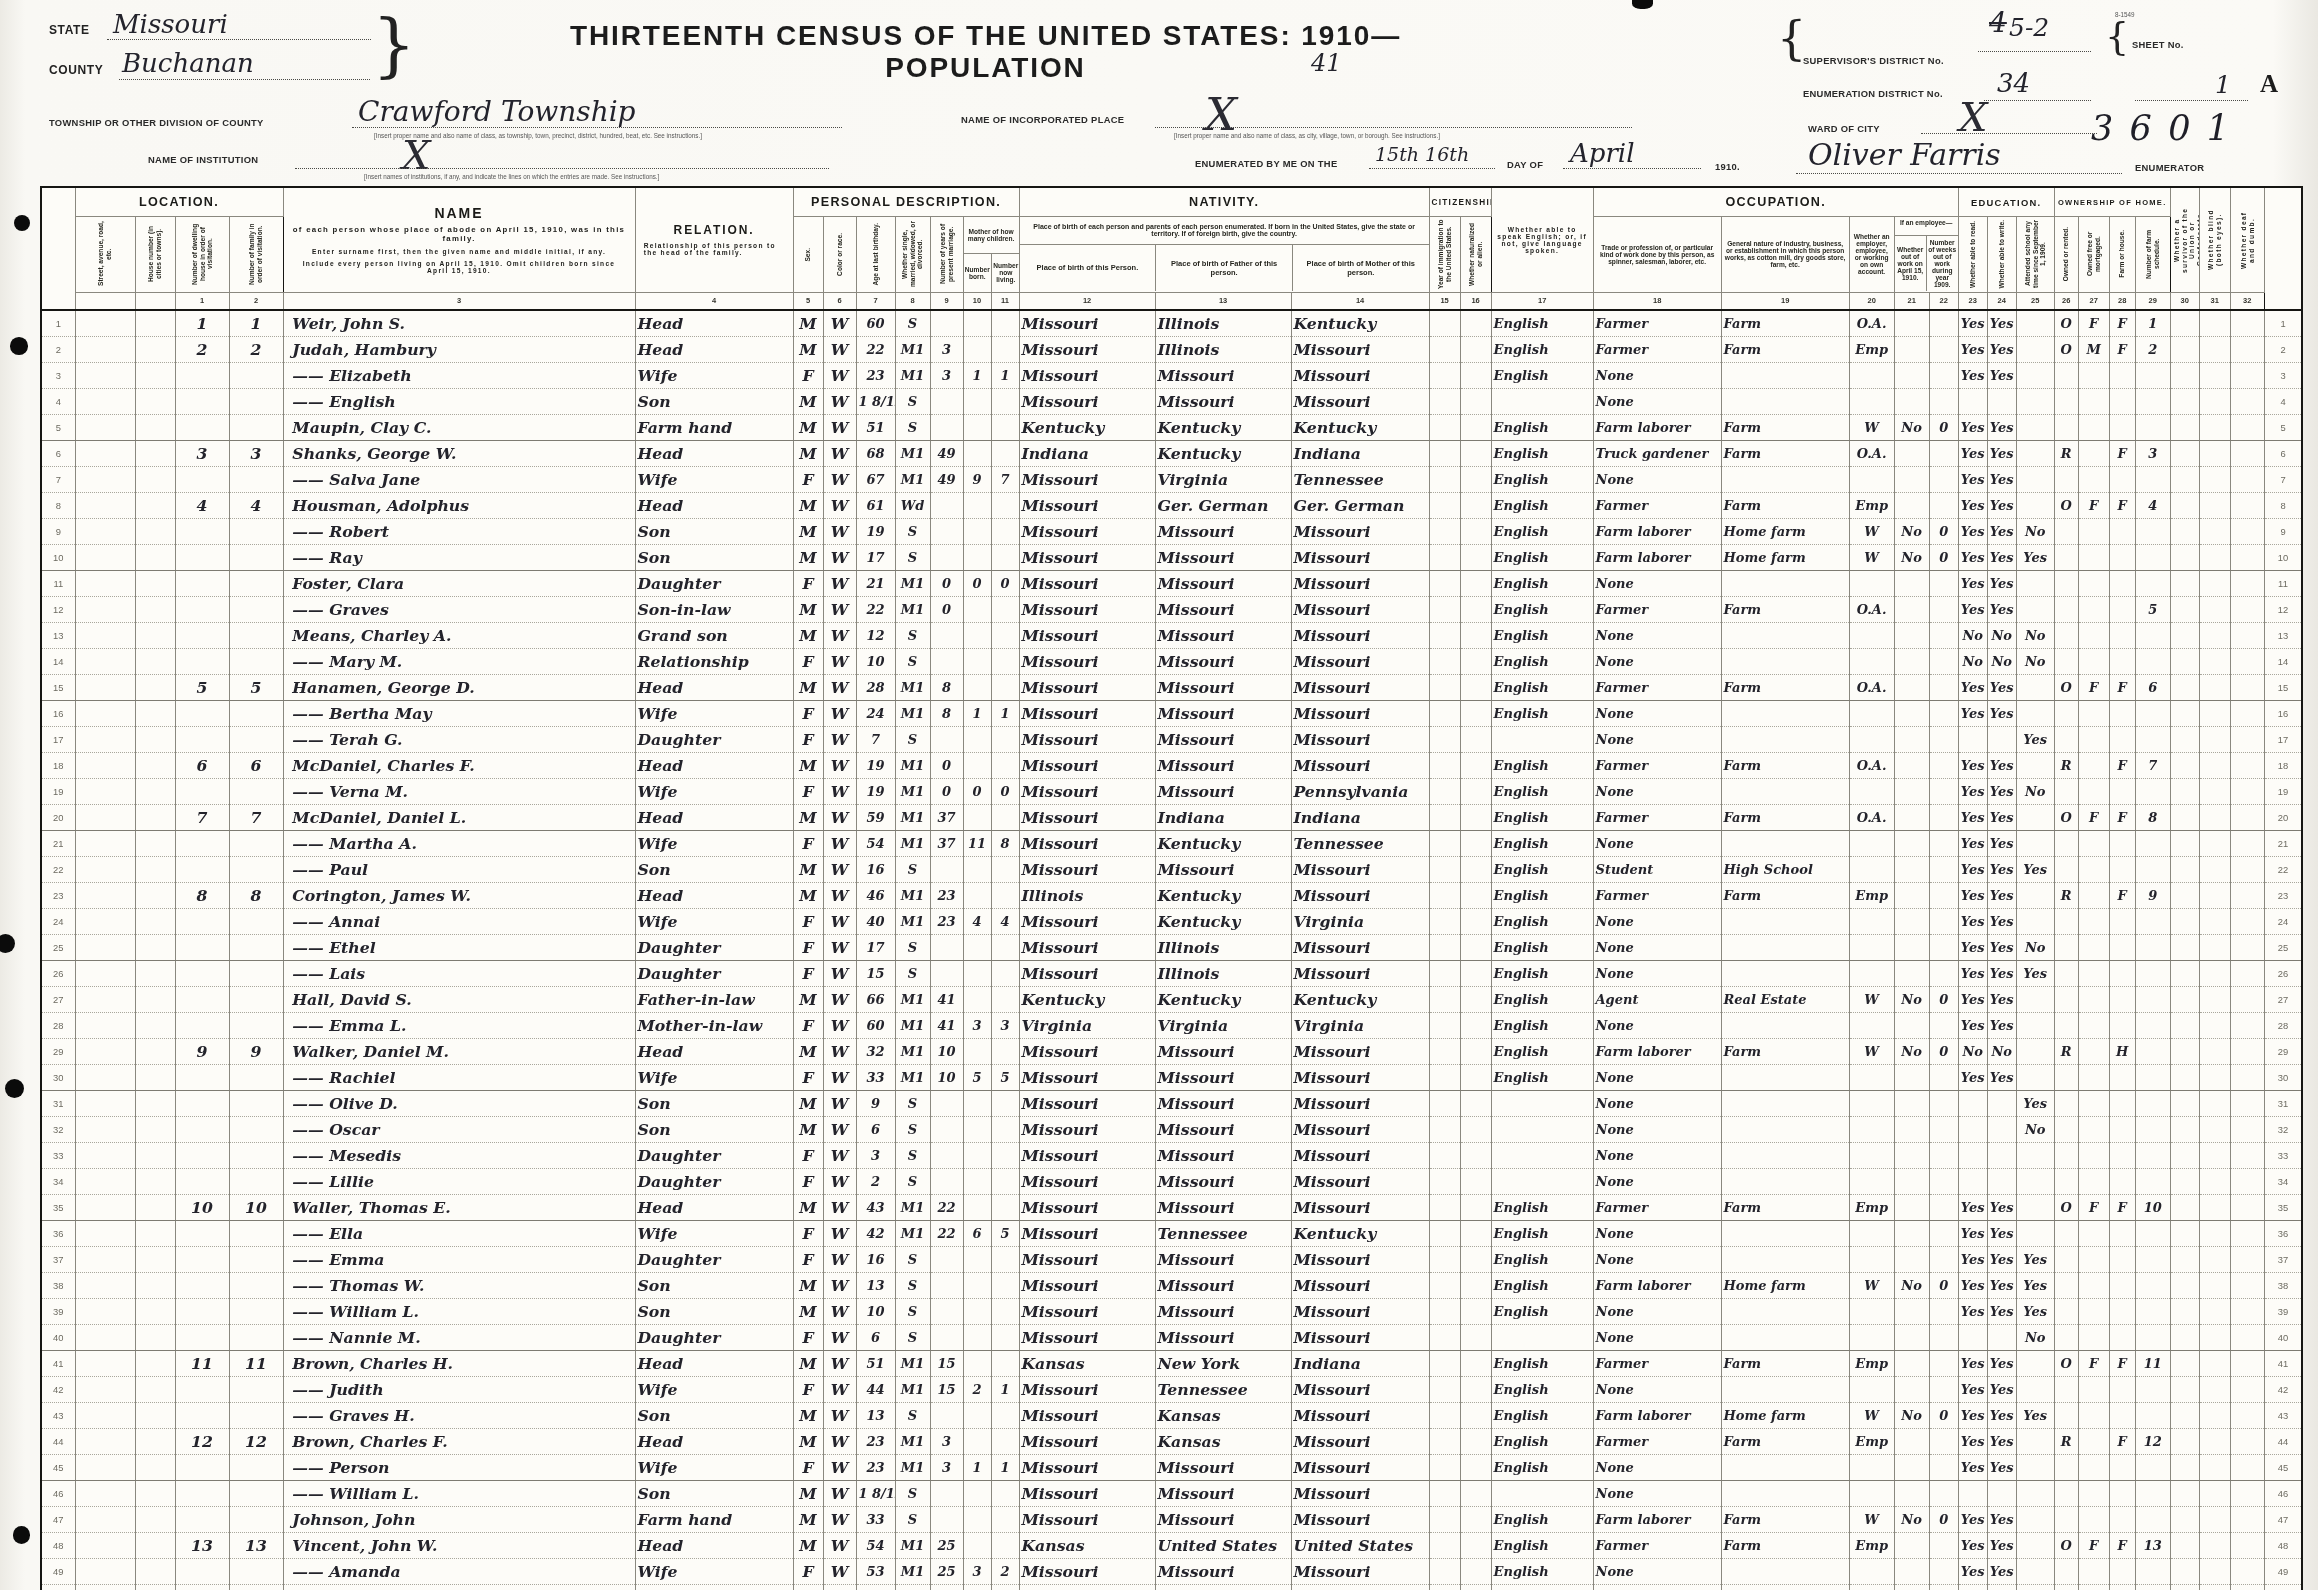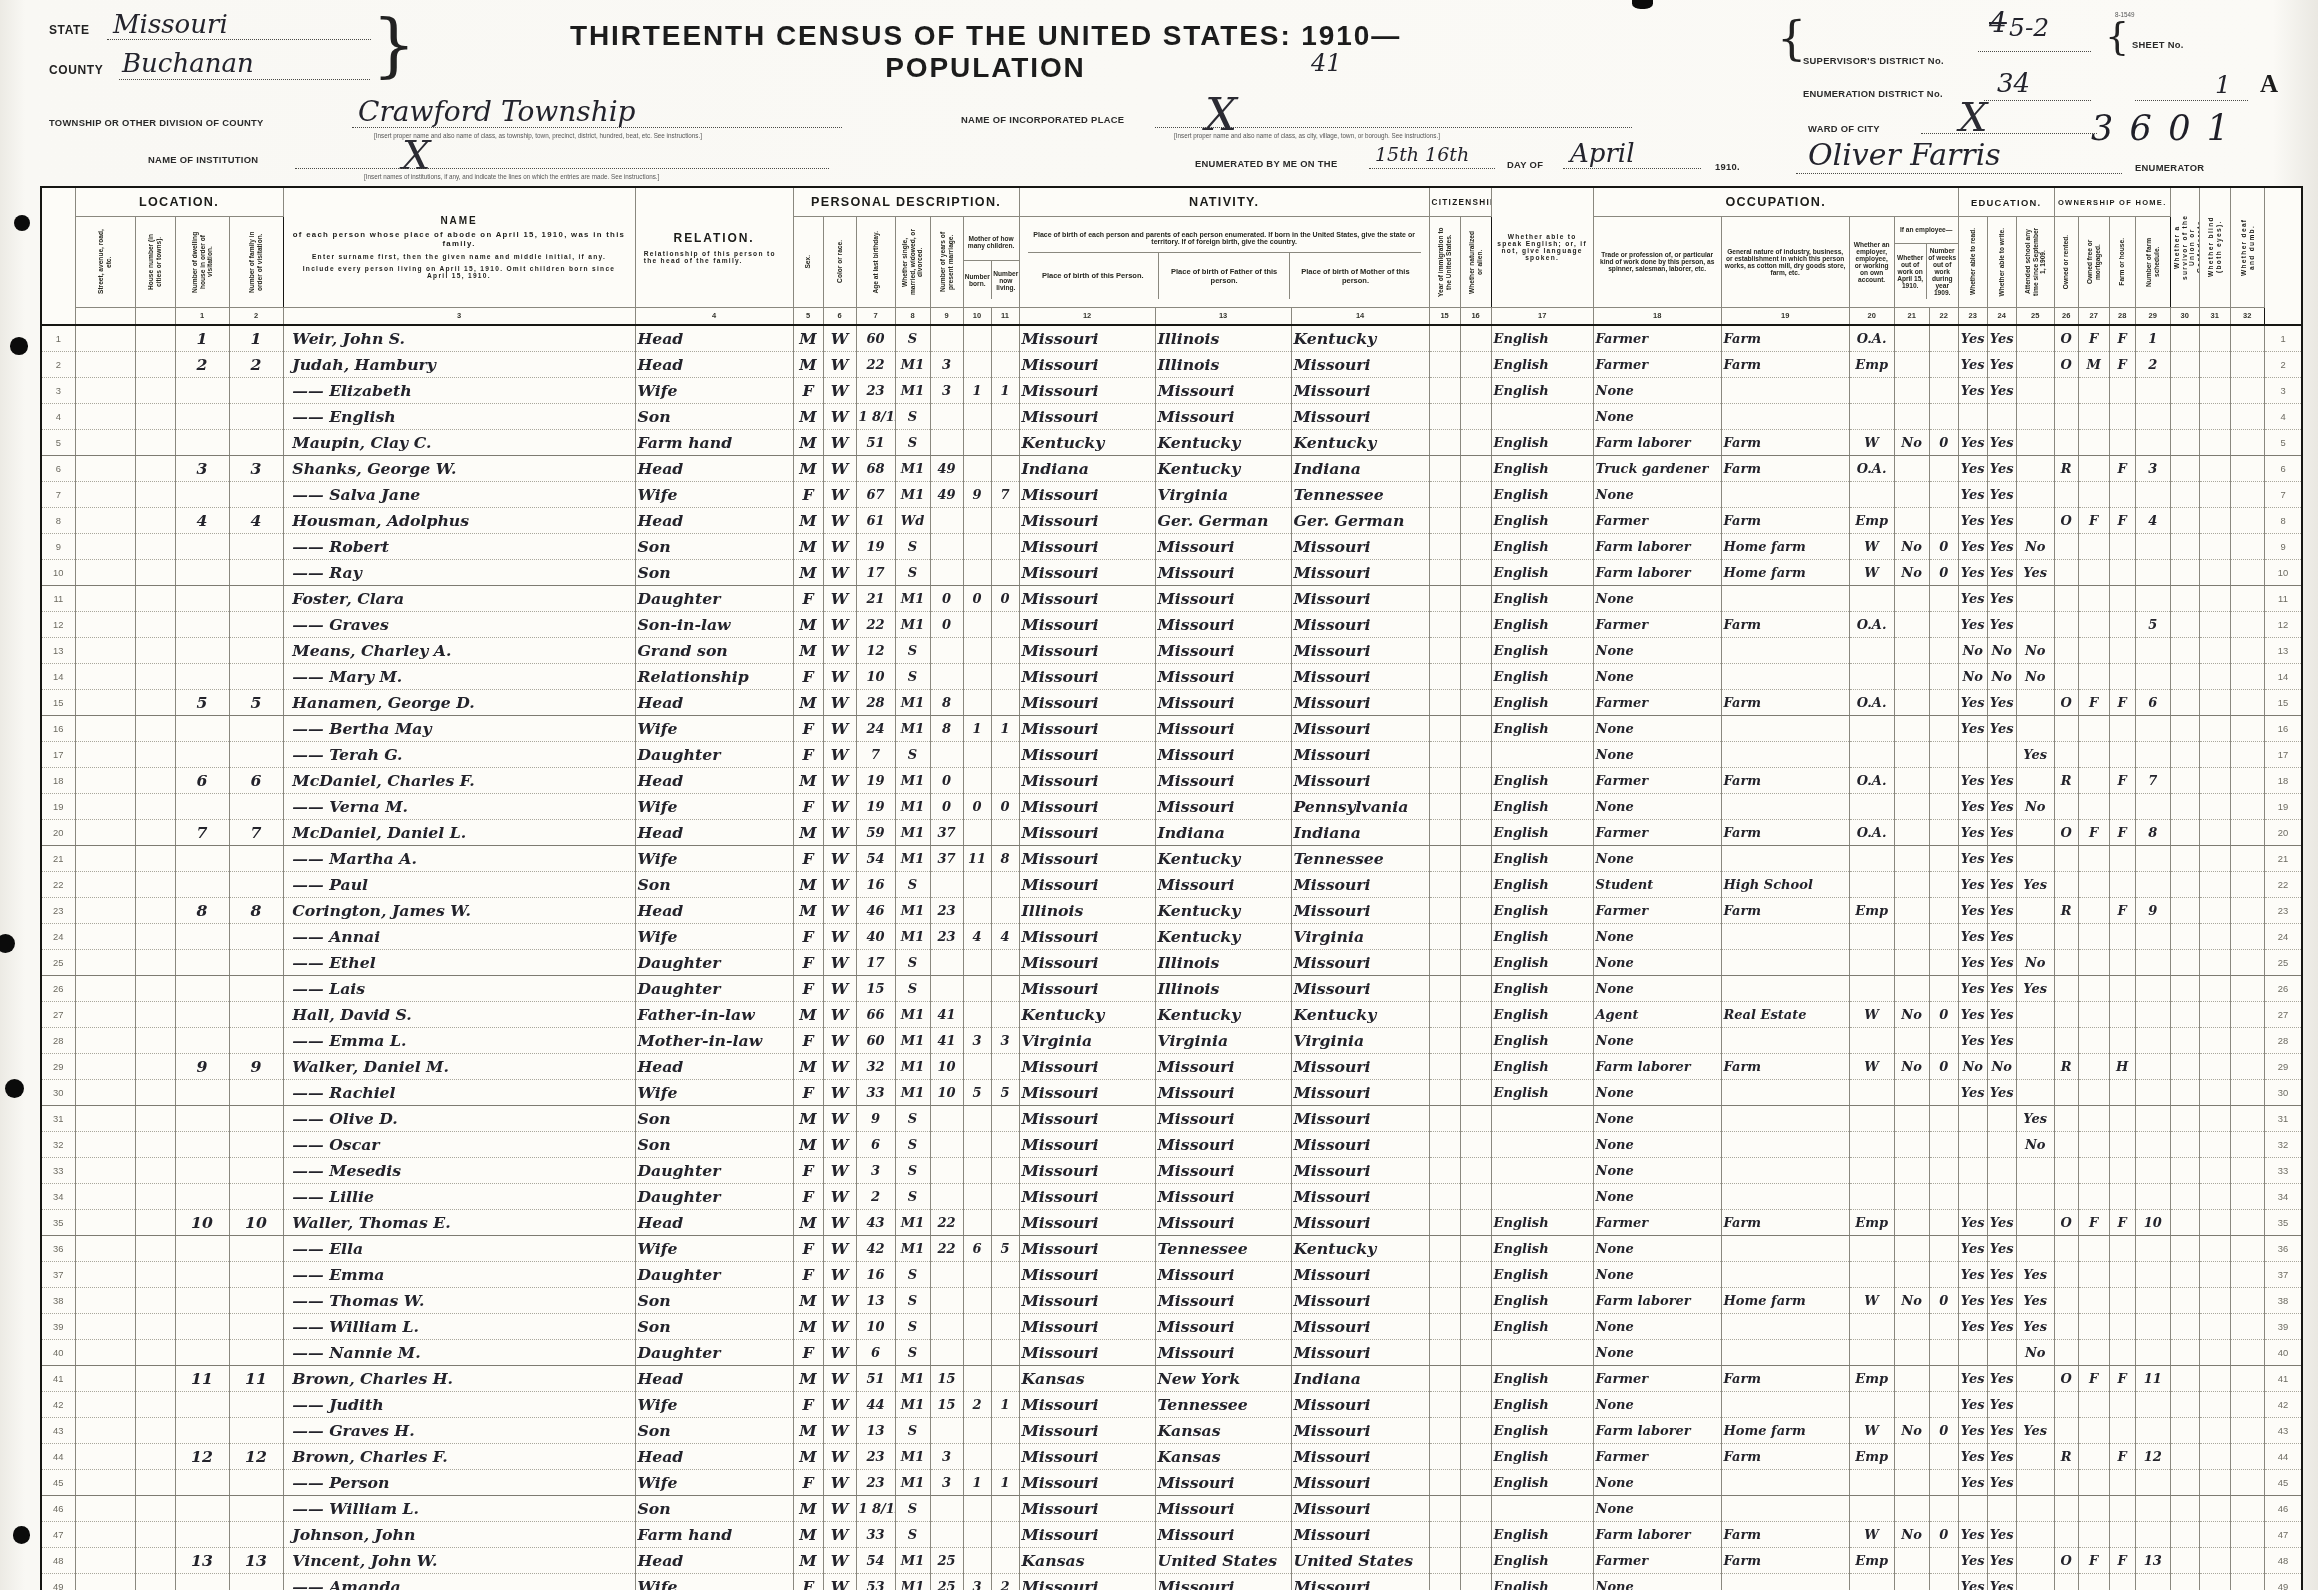--- a/index.html
+++ b/index.html
@@ -33,21 +33,21 @@
     padding:0 1.9px;overflow:hidden;white-space:nowrap;}
   table.census th{white-space:normal;}
   thead tr.g th{height:28px;font-size:12.6px;font-weight:bold;letter-spacing:1.3px;
     border-bottom:0.6px solid #8a887f;text-align:center;vertical-align:middle;color:#1b1b18;}
   thead tr.d th{height:73px;vertical-align:middle;font-size:7px;font-weight:bold;color:#26261f;}
   thead tr.n th{height:16.3px;font-size:7.5px;font-weight:bold;text-align:center;
     border-top:0.6px solid #8a887f;color:#33332c;}
   thead{border-bottom:2.5px solid #161613;}
   .vt{writing-mode:vertical-rl;transform:rotate(180deg);margin:0 auto;
       font-size:6.6px;line-height:1.15;max-height:70px;text-align:center;font-weight:bold;}
-  .namehead{font-size:10px;letter-spacing:1.9px;font-weight:bold;text-align:center;}
+  .namehead{font-size:14px;letter-spacing:1.9px;font-weight:bold;text-align:center;}
   .ndesc{font-size:7.8px;font-weight:bold;text-align:center;margin:3.8px 5px 0 5px;white-space:normal;}
   .ndesc2{font-size:6.6px;font-weight:bold;text-align:center;margin:5px 6.3px 0 6.3px;white-space:normal;}
   .split{display:flex;height:38px;border-top:0.6px solid #8a887f;}
   .split>div{flex:1;display:flex;align-items:center;justify-content:center;}
   .split>div+div{border-left:0.6px solid #8a887f;}
   .splitlbl{font-size:6.6px;text-align:center;font-weight:bold;white-space:normal;padding:1.3px;}
   .nat3{display:flex;height:46px;border-top:0.6px solid #8a887f;}
   .nat3>div{flex:1;display:flex;align-items:center;justify-content:center;
       font-size:7.5px;font-weight:bold;text-align:center;white-space:normal;padding:0 5px;}
   .nat3>div+div{border-left:0.6px solid #8a887f;}
@@ -253,21 +253,21 @@
         <th>
             <div class="vt">Number of years of present marriage.</div>
           </th>
         <th colspan="2" style="padding:0;">
           <div class="splitlbl" style="height:33px;display:flex;align-items:center;">Mother of how many children.</div>
           <div class="split">
               <div class="splitlbl">Number born.</div>
               <div class="splitlbl">Number now living.</div>
             </div>
         </th>
-        <th colspan="3" class="bl" style="padding:8px;vertical-align:top;">
+        <th colspan="3" class="bl" style="padding:0;vertical-align:top;">
           <div class="splitlbl" style="height:24px;display:flex;align-items:center;justify-content:center;font-size:7px;">Place of birth of each person and parents of each person enumerated.  If born in the United States, give the state or territory.  If of foreign birth, give the country.</div>
           <div class="nat3">
             <div>Place of birth of this Person.</div>
             <div>Place of birth of Father of this person.</div>
             <div>Place of birth of Mother of this person.</div>
           </div>
         </th>
         <th class="bl">
             <div class="vt">Year of immigration to the United States.</div>
           </th>

